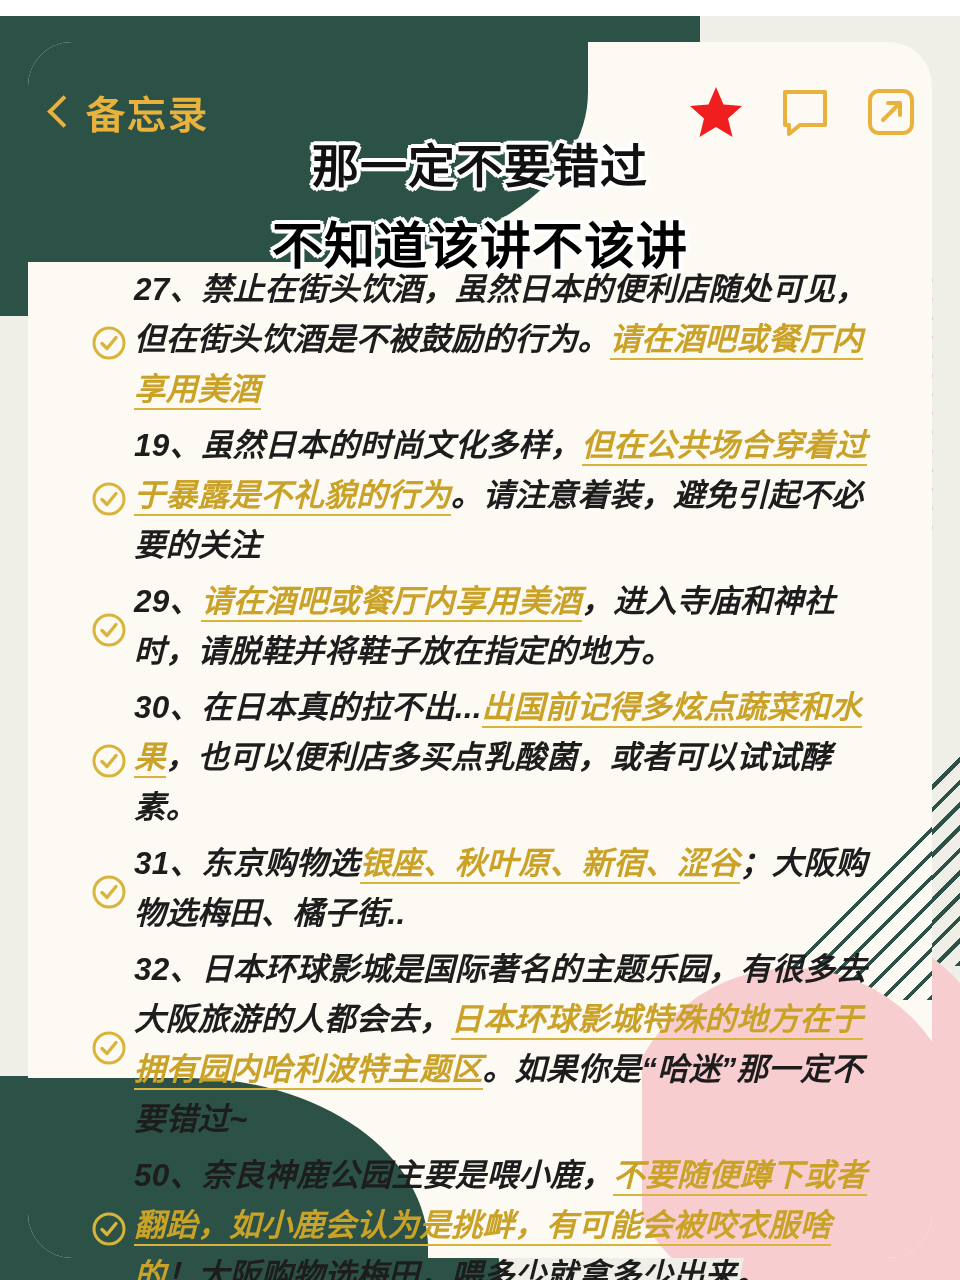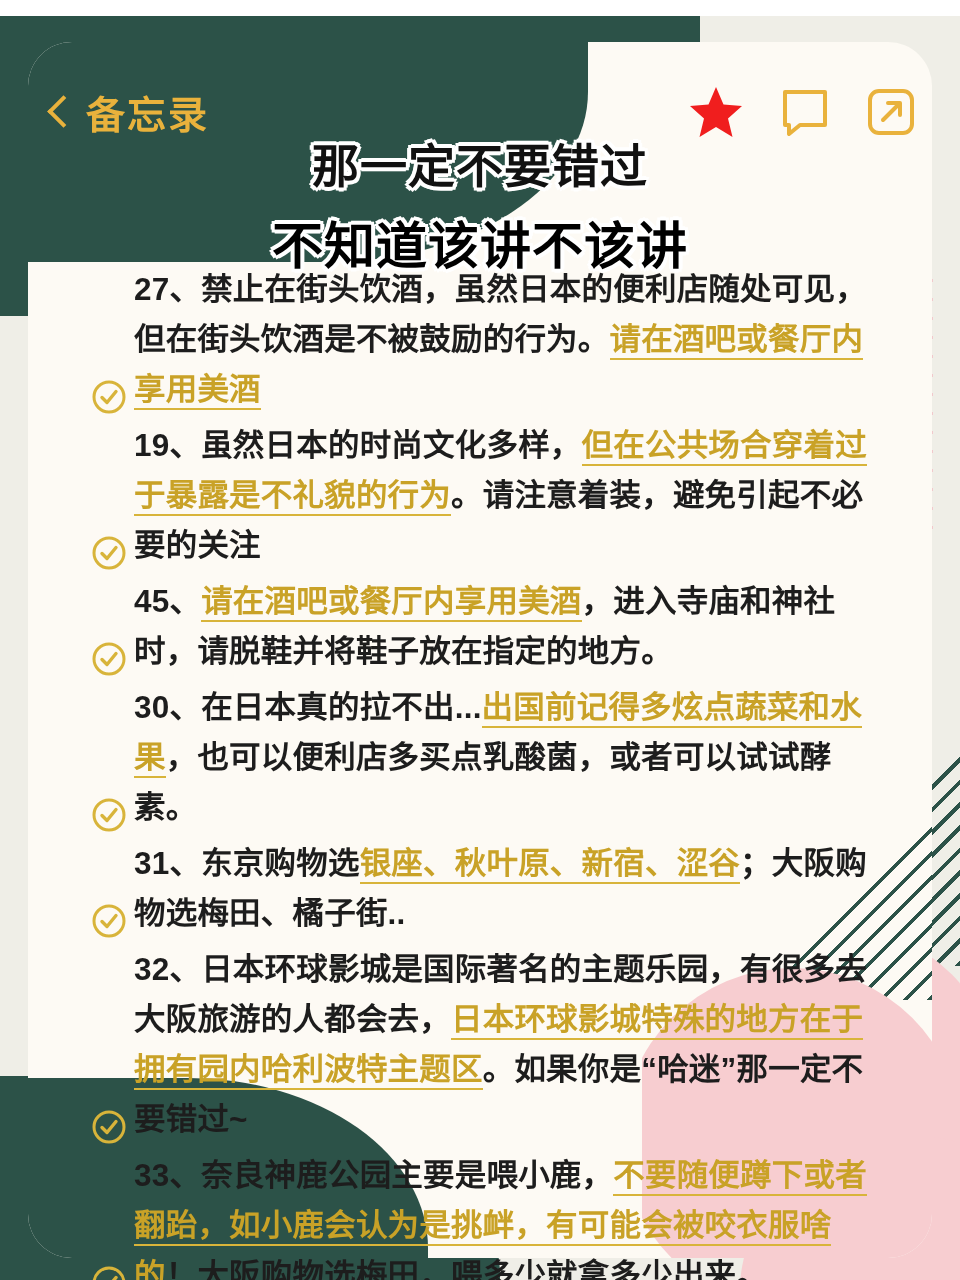--- a/index.html
+++ b/index.html
@@ -221,22 +221,23 @@
   }
 
   
   .list {
     position: absolute;
     left: 92px; top: 248px;
     width: 780px;
   }
   .list-item {
     display: flex;
-    align-items: flex-end;
+    align-items: center;
     margin-bottom: 6px;
+    font-style: italic;
   }
   .check {
     flex: 0 0 auto;
     width: 34px; height: 34px;
     margin-top: 8px;
     margin-right: 8px;
   }
   .item-text {
     font-size: 31.5px;
     line-height: 50px;
@@ -320,21 +321,21 @@
             <circle cx="17" cy="17" r="15" fill="none" stroke="#d8b43a" stroke-width="3"></circle>
             <path d="M10 17.5 L15 22.5 L24 11.5" fill="none" stroke="#d8b43a" stroke-width="3.4" stroke-linecap="round" stroke-linejoin="round"></path>
           </svg></span>
         <div class="item-text"><span>19、虽然日本的时尚文化多样，</span><span class="hl">但在公共场合穿着过于暴露是不礼貌的行为</span><span>。请注意着装，避免引起不必要的关注</span></div>
       </div>
       <div class="list-item">
         <span class="check"><svg width="34" height="34" viewBox="0 0 34 34">
             <circle cx="17" cy="17" r="15" fill="none" stroke="#d8b43a" stroke-width="3"></circle>
             <path d="M10 17.5 L15 22.5 L24 11.5" fill="none" stroke="#d8b43a" stroke-width="3.4" stroke-linecap="round" stroke-linejoin="round"></path>
           </svg></span>
-        <div class="item-text"><span>45、</span><span class="hl">请在酒吧或餐厅内享用美酒</span><span>，进入寺庙和神社时，请脱鞋并将鞋子放在指定的地方。</span></div>
+        <div class="item-text"><span>29、</span><span class="hl">请在酒吧或餐厅内享用美酒</span><span>，进入寺庙和神社时，请脱鞋并将鞋子放在指定的地方。</span></div>
       </div>
       <div class="list-item">
         <span class="check"><svg width="34" height="34" viewBox="0 0 34 34">
             <circle cx="17" cy="17" r="15" fill="none" stroke="#d8b43a" stroke-width="3"></circle>
             <path d="M10 17.5 L15 22.5 L24 11.5" fill="none" stroke="#d8b43a" stroke-width="3.4" stroke-linecap="round" stroke-linejoin="round"></path>
           </svg></span>
         <div class="item-text"><span>30、在日本真的拉不出...</span><span class="hl">出国前记得多炫点蔬菜和水果</span><span>，也可以便利店多买点乳酸菌，或者可以试试酵素。</span></div>
       </div>
       <div class="list-item">
         <span class="check"><svg width="34" height="34" viewBox="0 0 34 34">
@@ -348,17 +349,17 @@
             <circle cx="17" cy="17" r="15" fill="none" stroke="#d8b43a" stroke-width="3"></circle>
             <path d="M10 17.5 L15 22.5 L24 11.5" fill="none" stroke="#d8b43a" stroke-width="3.4" stroke-linecap="round" stroke-linejoin="round"></path>
           </svg></span>
         <div class="item-text"><span>32、日本环球影城是国际著名的主题乐园，有很多去大阪旅游的人都会去，</span><span class="hl">日本环球影城特殊的地方在于拥有园内哈利波特主题区</span><span>。如果你是“哈迷”那一定不要错过~</span></div>
       </div>
       <div class="list-item">
         <span class="check"><svg width="34" height="34" viewBox="0 0 34 34">
             <circle cx="17" cy="17" r="15" fill="none" stroke="#d8b43a" stroke-width="3"></circle>
             <path d="M10 17.5 L15 22.5 L24 11.5" fill="none" stroke="#d8b43a" stroke-width="3.4" stroke-linecap="round" stroke-linejoin="round"></path>
           </svg></span>
-        <div class="item-text"><span>33、奈良神鹿公园主要是喂小鹿，</span><span class="hl">不要随便蹲下或者翻跆，如小鹿会认为是挑衅，有可能会被咬衣服啥的</span><span>！大阪购物选梅田，喂多少就拿多少出来。</span></div>
+        <div class="item-text"><span>50、奈良神鹿公园主要是喂小鹿，</span><span class="hl">不要随便蹲下或者翻跆，如小鹿会认为是挑衅，有可能会被咬衣服啥的</span><span>！大阪购物选梅田，喂多少就拿多少出来。</span></div>
       </div>
     </div>
 
 </div>
 
 </body></html>

